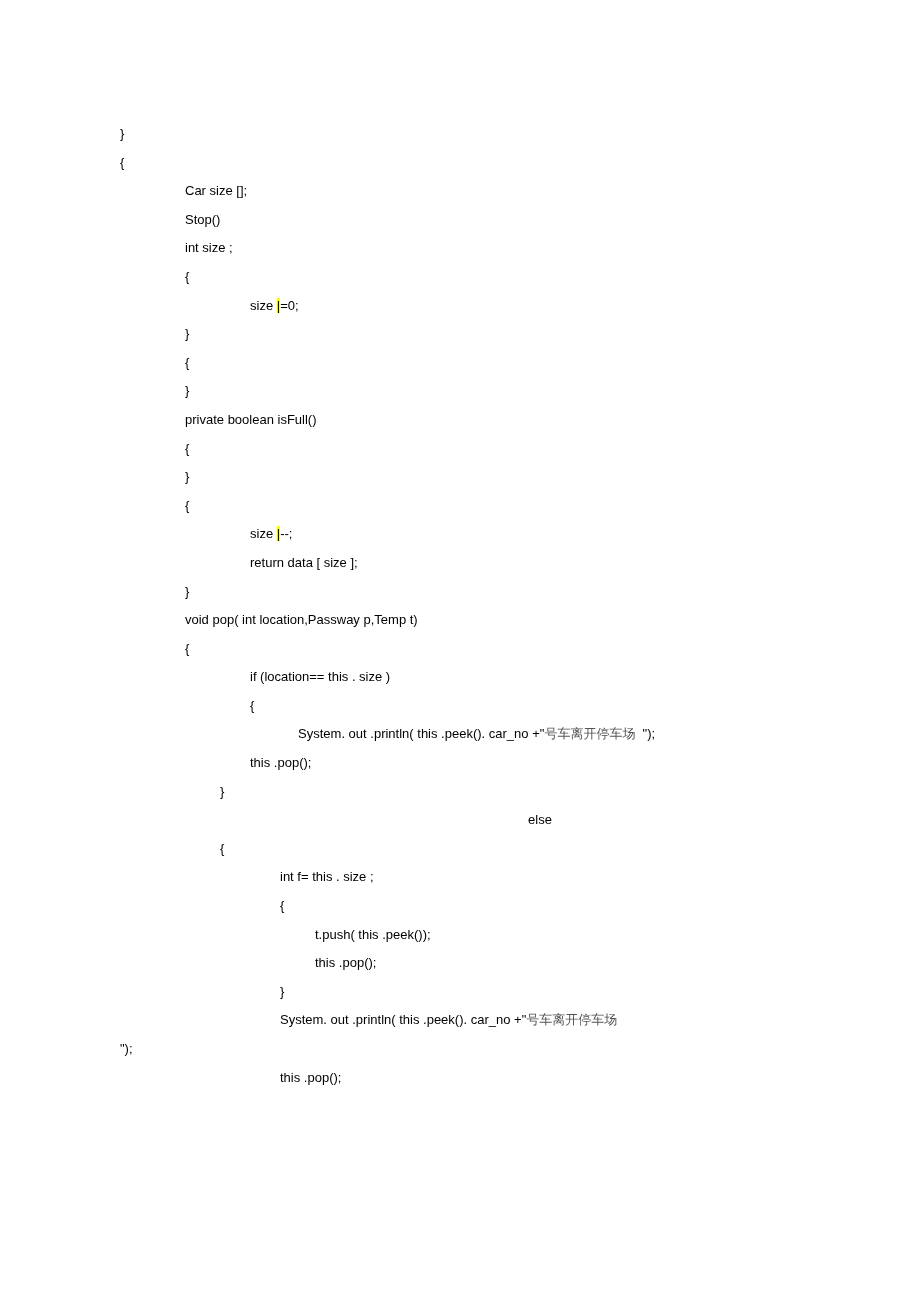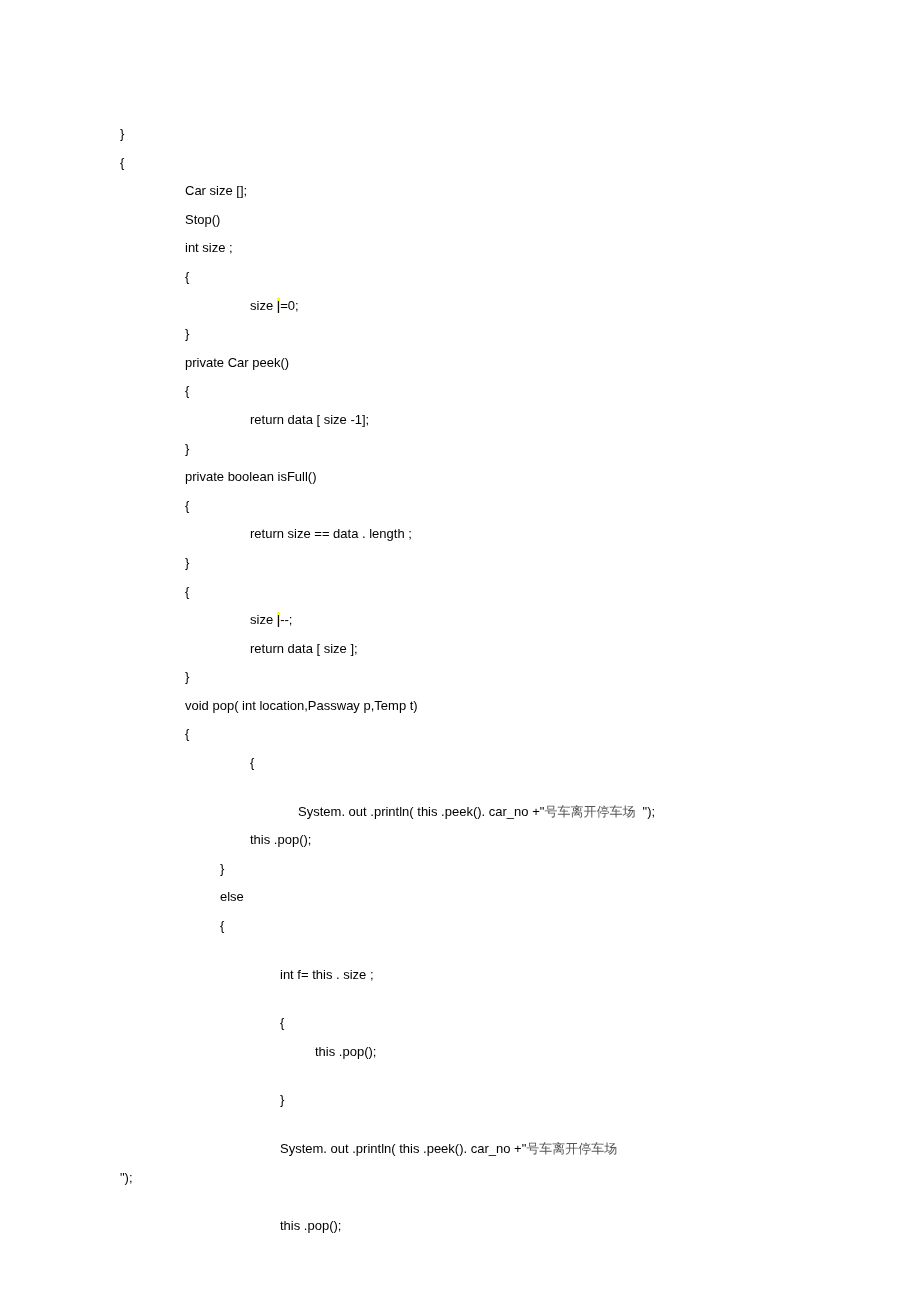--- a/index.html
+++ b/index.html
@@ -15,21 +15,21 @@
       padding: 120px 60px 60px 120px;
       line-height: 2.2;
     }
     .code-line {
       white-space: pre;
       font-family: Arial, "Microsoft YaHei", sans-serif;
     }
     .indent-0 { padding-left: 0; }
     .indent-1 { padding-left: 65px; }
     .indent-2 { padding-left: 130px; }
-    .indent-3 { padding-left: 160px; margin-top: 20px; }
+    .indent-3 { padding-left: 160px; }
     .indent-4 { padding-left: 195px; }
     .highlight {
       background: #ffff00;
     }
     .cjk {
       color: #555555;
     }
   </style>
 </head>
 <body>
@@ -37,41 +37,40 @@
 <div class="page">
   <div id="code-container">
       <div class="code-line indent-0">}</div>
       <div class="code-line indent-0">{</div>
       <div class="code-line indent-1">Car size [];</div>
       <div class="code-line indent-1">Stop()</div>
       <div class="code-line indent-1">int size ;</div>
       <div class="code-line indent-1">{</div>
       <div class="code-line indent-2"><span>size </span><span class="highlight">|</span><span>=0;</span></div>
       <div class="code-line indent-1">}</div>
-      <div class="code-line indent-1">private Car peek()</div>
       <div class="code-line indent-1">{</div>
-      <div class="code-line indent-2">return data [ size -1];</div>
       <div class="code-line indent-1">}</div>
       <div class="code-line indent-1">private boolean isFull()</div>
       <div class="code-line indent-1">{</div>
-      <div class="code-line indent-2">return size == data . length ;</div>
       <div class="code-line indent-1">}</div>
       <div class="code-line indent-1">{</div>
       <div class="code-line indent-2"><span>size </span><span class="highlight">|</span><span>--;</span></div>
       <div class="code-line indent-2">return data [ size ];</div>
       <div class="code-line indent-1">}</div>
       <div class="code-line indent-1">void pop( int location,Passway p,Temp t)</div>
       <div class="code-line indent-1">{</div>
+      <div class="code-line indent-2">if (location== this . size )</div>
       <div class="code-line indent-2">{</div>
       <div class="code-line indent-3"><span>     System. out .println( this .peek(). car_no +"</span><span class="cjk">号车离开停车场  </span><span>");</span></div>
       <div class="code-line indent-2">this .pop();</div>
       <div class="code-line indent-2" style="margin-left: -30px;">}</div>
-      <div class="code-line indent-2" style="margin-left: -30px;">else</div>
+      <div class="code-line indent-2" style="margin-left: -30px; text-align: center;">else</div>
       <div class="code-line indent-2" style="margin-left: -30px;">{</div>
       <div class="code-line indent-3">int f= this . size ;</div>
       <div class="code-line indent-3">{</div>
+      <div class="code-line indent-4">t.push( this .peek());</div>
       <div class="code-line indent-4">this .pop();</div>
       <div class="code-line indent-3">}</div>
       <div class="code-line indent-3"><span>System. out .println( this .peek(). car_no +"</span><span class="cjk">号车离开停车场</span></div>
       <div class="code-line indent-0">");</div>
       <div class="code-line indent-3">this .pop();</div>
     </div>
 </div>
 
 </body></html>

